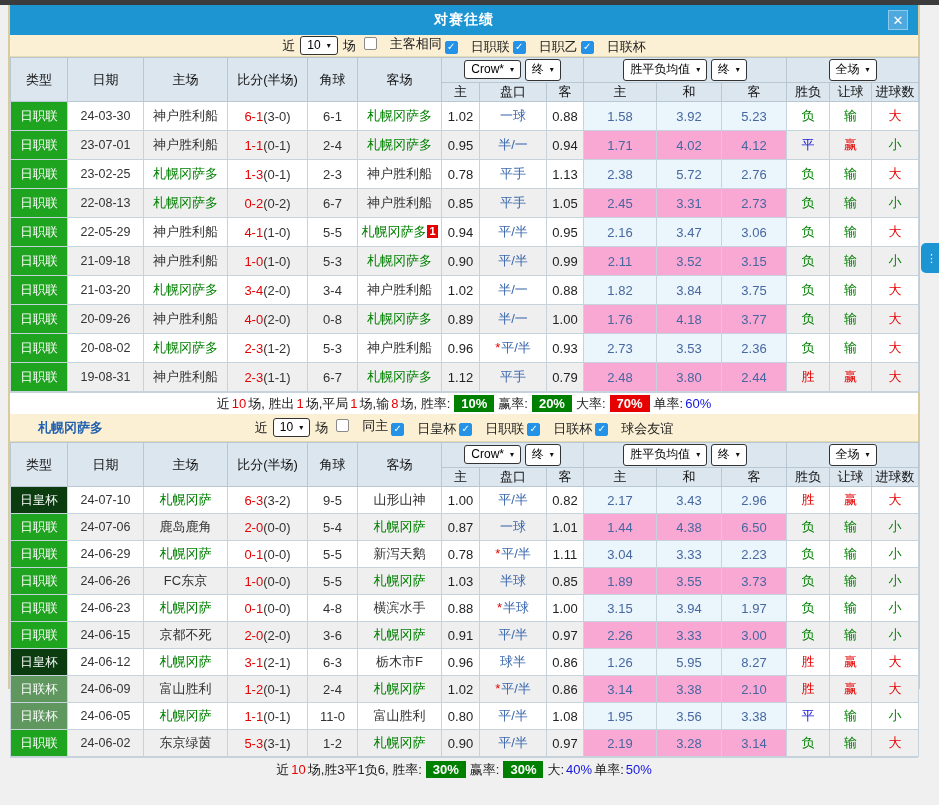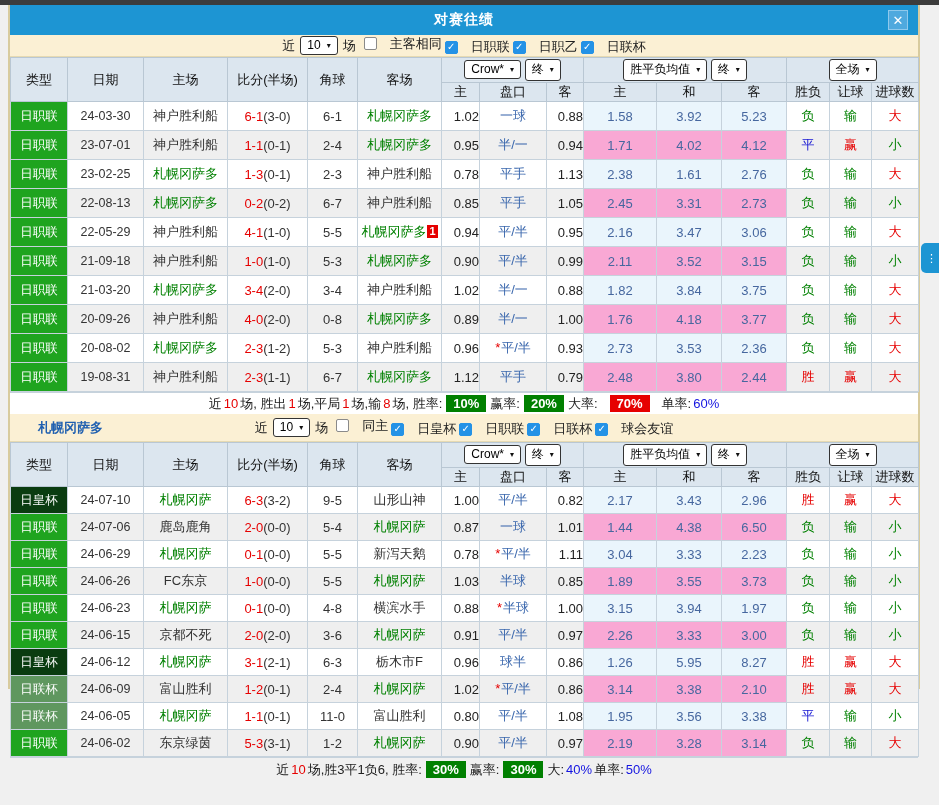--- a/index.html
+++ b/index.html
@@ -54,36 +54,36 @@
   tbody tr.even td { background:#efefef; }
   #t1 tbody tr { height:29px; }
   #t2 tbody tr { height:27px; }
   td.type { color:#fff; font-size:12.5px; }
   td.date { color:#333; font-size:12.5px; }
   td.team { color:#333; }
   td.team.focus, span.focus { color:#008000; }
   .ft { color:#e60000; }
   .ht { color:#333; }
   td.corner { color:#333; }
-  td.odds { color:#222;text-align:right; }
+  td.odds { color:#222; }
   td.hc { color:#3a67ad; }
   .star { color:#e60000; margin-right:1px; }
   tbody tr.odd  td.avg { background:#eaf5fc; color:#46679f; }
   tbody tr.even td.avg { background:#f9a8d4; color:#46679f; }
   .num-badge { display:inline-block; background:#e60000; color:#fff; font-size:11px; font-weight:bold;
                line-height:13px; padding:0 2px; margin-left:1px; vertical-align:1px; }
   
   .summary { display:flex; align-items:center; justify-content:center; font-size:13px; color:#222; border-top:1px solid #c6d2dc; }
   .summary.s1 { height:22px; }
   .summary.s2 { height:24px; }
   .seg { margin:0 1px; }
   .seg.red  { color:#e60000; }
   .seg.blue { color:#1414e0; }
   .seg.chip-green { background:#008000; color:#fff; padding:1px 7px; font-weight:bold; margin:0 3px; }
-  .seg.chip-red   { background:#e60000; color:#fff; padding:1px 7px; font-weight:bold; margin:0 11px;text-align:right; }
+  .seg.chip-red   { background:#e60000; color:#fff; padding:1px 7px; font-weight:bold; margin:0 3px;text-align:right; }
   
   .side-tab {
     position:absolute; right:-6px; top:243px; width:24px; height:30px;
     background:#1d95d3; border-radius:5px 0 0 5px; color:#fff;
     display:flex; align-items:center; justify-content:flex-start; padding-left:5px;
     font-size:11px; cursor:pointer;
   }
 </style>
 </head>
 <body>
@@ -223,21 +223,21 @@
           <td class="type" style="background: rgb(31, 164, 31);">日职联</td>
           <td class="date">23-02-25</td>
           <td class="team focus">札幌冈萨多</td>
           <td class="score"><span class="ft">1-3</span><span class="ht">(0-1)</span></td>
           <td class="corner">2-3</td>
           <td class="team"><span>神户胜利船</span></td>
           <td class="odds">0.78</td>
           <td class="hc"><span>平手</span></td>
           <td class="odds">1.13</td>
           <td class="avg">2.38</td>
-          <td class="avg">1.61</td>
+          <td class="avg">5.72</td>
           <td class="avg">2.76</td>
           <td class="res" style="color: rgb(0, 128, 0);">负</td>
           <td class="res" style="color: rgb(0, 128, 0);">输</td>
           <td class="res" style="color: rgb(230, 0, 0);">大</td>
         </tr>
         <tr class="even">
           <td class="type" style="background: rgb(31, 164, 31);">日职联</td>
           <td class="date">22-08-13</td>
           <td class="team focus">札幌冈萨多</td>
           <td class="score"><span class="ft">0-2</span><span class="ht">(0-2)</span></td>

